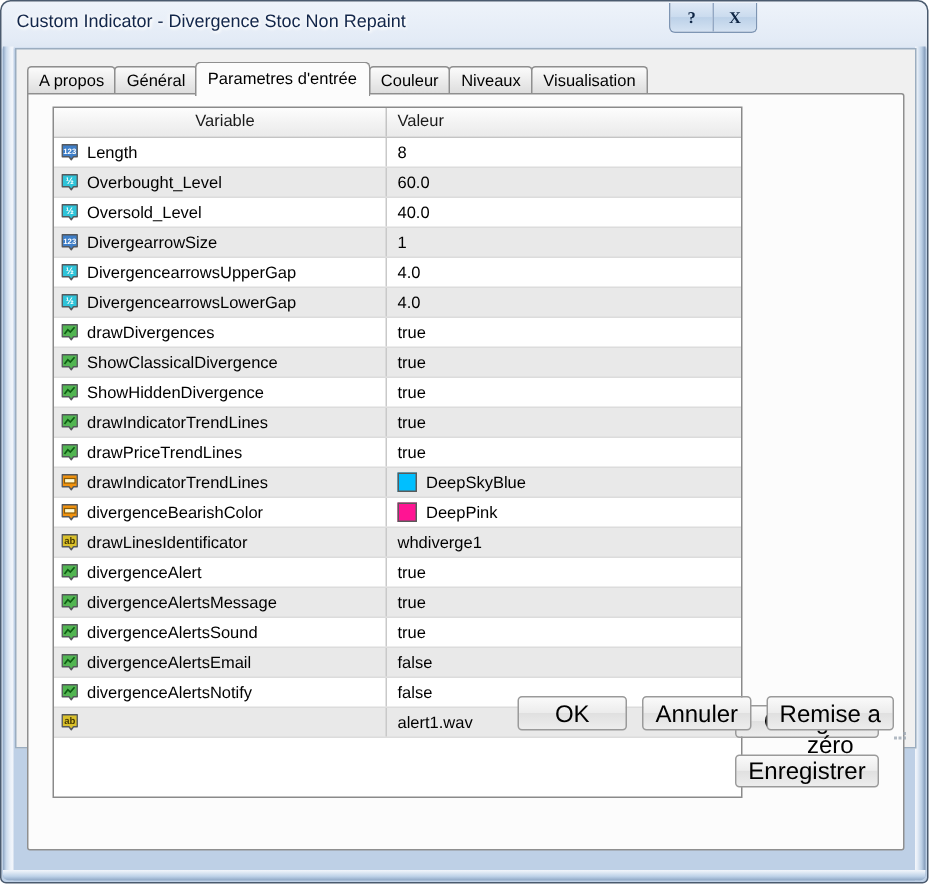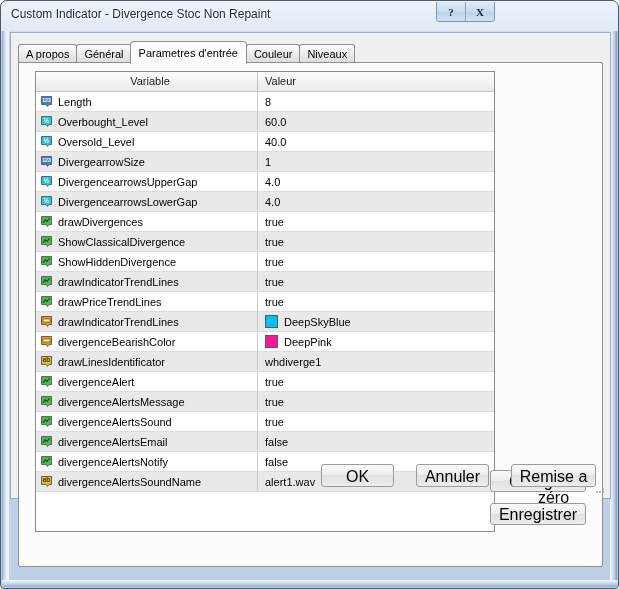--- a/index.html
+++ b/index.html
@@ -46,20 +46,21 @@
     background: linear-gradient(to top, #8da6c4 0%, #bed2e8 40%, #e6eef7 85%, #f2f5fb 100%);
     border-radius: 0 0 4px 4px;
   }
 
   .titlebar {
     position: absolute;
     left: 0; top: 0;
     width: 500px;
     height: 30px;
     border-radius: 6px 6px 0 0;
+    padding-left: 10px;
   }
   .title-text {
     position: absolute;
     left: 10px;
     top: 6px;
     font-size: 12px;
     color: #12264a;
     white-space: nowrap;
     text-shadow: 0 0 3px #ffffff, 0 0 5px #ffffff, 1px 1px 2px #ffffff;
   }
@@ -253,21 +254,21 @@
     left: 0;
     right: 0;
     bottom: 0;
     height: 44px;
   }
   .bottom-buttons {
     position: absolute;
     right: 14px;
     top: 10px;
     display: flex;
-    gap: 22px;
+    gap: 10px;
   }
   .bottom-buttons .btn { width: 73px; height: 23px; line-height: 21px; }
   .bottom-buttons .btn.wide { width: 85px; }
 
   .resize-grip {
     position: absolute;
     right: 4px;
     bottom: 3px;
     width: 12px;
     height: 12px;
@@ -296,20 +297,21 @@
   </div>
 
   <div class="client">
 
     <div class="tabstrip" id="tabstrip">
         <div class="tab">A propos</div>
         <div class="tab">Général</div>
         <div class="tab active">Parametres d'entrée</div>
         <div class="tab">Couleur</div>
         <div class="tab">Niveaux</div>
+        <div class="tab">Visualisation</div>
       </div>
 
     <div class="tabpage">
 
       <div class="grid">
         <div class="grid-header">
           <div class="gh-cell gh-var">Variable</div>
           <div class="gh-cell gh-val">Valeur</div>
         </div>
         <div class="grid-body" id="grid-body">
@@ -542,21 +544,20 @@
               <div class="cell-val">
                 <span class="val-label">false</span>
               </div>
             </div>
             <div class="grow alt">
               <div class="cell-var">
                 <svg class="ticon" viewBox="0 0 13 13">
                   <path d="M1.5 1.5 H11.5 V9.5 H9 L7.5 11.5 L6 9.5 H1.5 Z" fill="#d9c02b" stroke="#55585c" stroke-width="0.9" stroke-linejoin="round"></path>
                   <text x="6.5" y="7.4" text-anchor="middle" font-size="6.4" font-family="&quot;Liberation Sans&quot;, sans-serif" font-weight="bold" fill="#4a3c00">ab</text>
                 </svg>
-                <span class="var-label">divergenceAlertsSoundName</span>
               </div>
               <div class="cell-val">
                 <span class="val-label">alert1.wav</span>
               </div>
             </div>
           </div>
       </div>
 
       <div class="side-buttons">
         <button class="btn">Charger</button>

